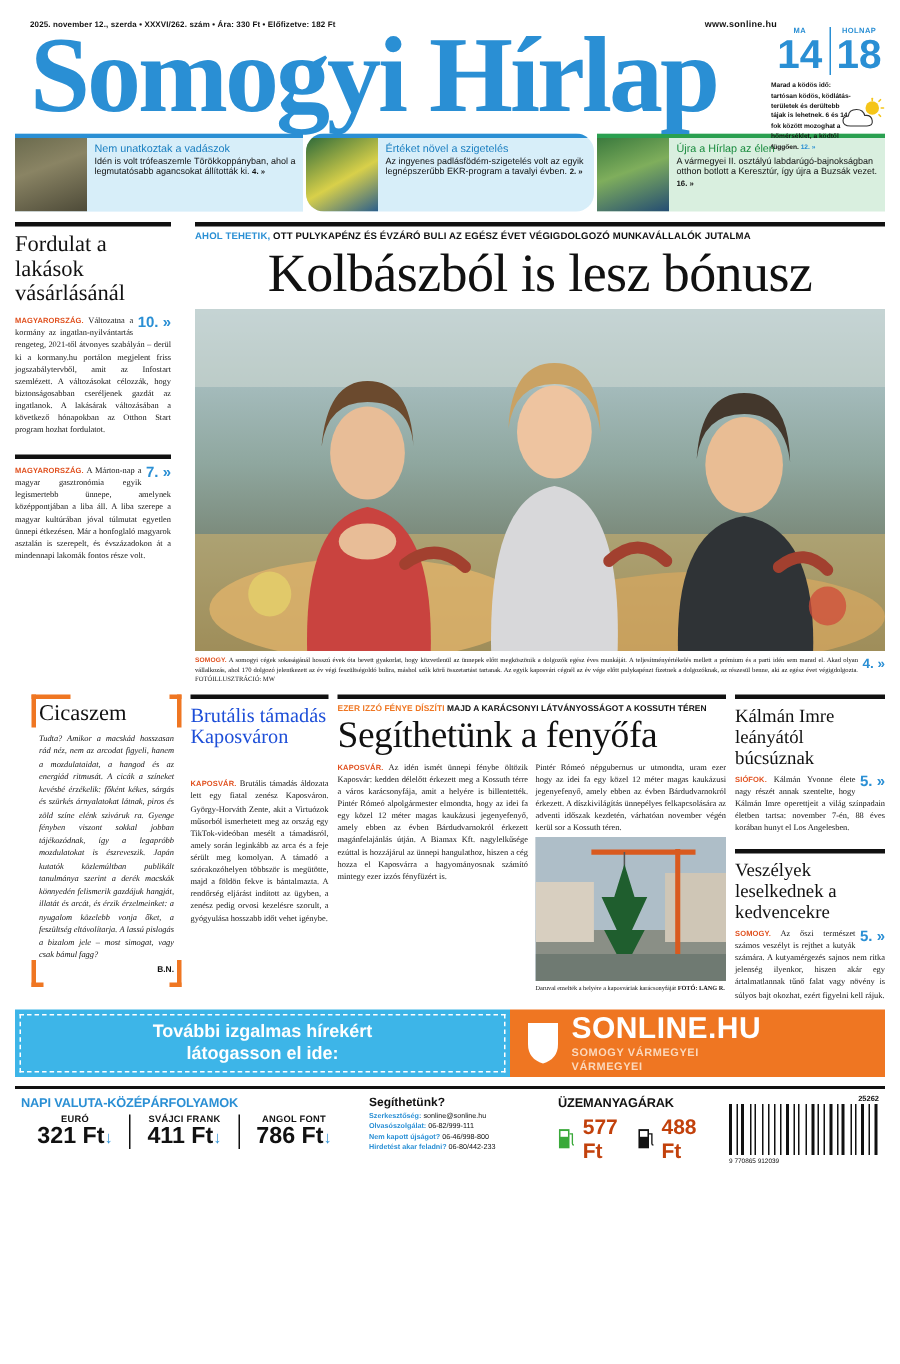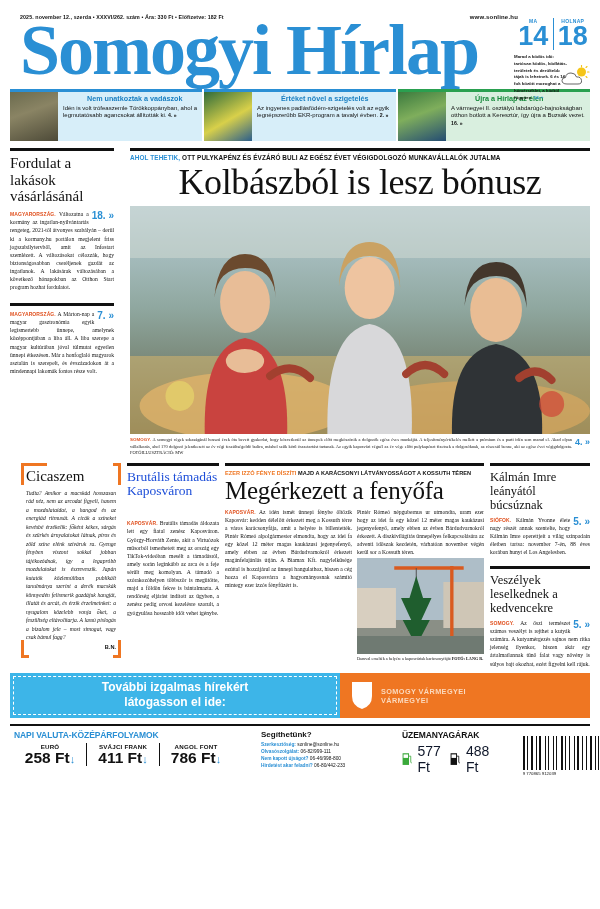--- a/index.html
+++ b/index.html
@@ -61,26 +61,25 @@
 
   
   .promos {
     display:flex; gap:2px; margin:4px 10px 0 10px;
   }
   .promo { flex:1; display:flex; height:52px; overflow:hidden; }
   .promo .ph { width:48px; flex:0 0 48px; background:#7a8a6e; }
   .promo .body { flex:1; padding:3px 4px 0 5px; }
   .promo.p1 { background:#d7eef9; }
   .promo.p1 .body { background:#d7eef9; }
-  .promo.p2 { background:#d7eef9; }
+  .promo.p2 { background:#d7eef9;border-radius:12px; }
   .promo.p3 { background:#d9efdf; }
   .promo .ttl {
-    font-size:7.2px; font-weight:700; color:#1a7fc1; line-height:1.1;
+    font-size:7.2px; font-weight:400; color:#1a7fc1; line-height:1.1;
     margin-bottom:1.5px;
-    margin-left:24px;
   }
   .promo.p3 .ttl { color:#178a3c; }
   .promo .txt { font-size:6px; line-height:1.25; color:#111; }
   .promo .txt .pg { font-weight:700; font-size:5.2px; }
   .promo-top { height:3px; }
   .promo.p1 .promo-top, .promo.p2 .promo-top { background:#2a8fd4; }
   .promo.p3 .promo-top { background:#2aa050; }
   .promo-wrap { flex:1; display:flex; flex-direction:column; }
   .promo-inner { flex:1; display:flex; }
 
@@ -233,21 +232,21 @@
     line-height:1;
   }
   .bn-sub {
     color:#fbd9bd; font-weight:700; font-size:7.3px; letter-spacing:.4px;
     line-height:1.25; margin-top:1px;
   }
 
   
   .footer {
     margin:6px 10px 0 10px; border-top:2.4px solid #111; padding-top:4px;
-    display:flex; align-items:flex-start; gap:21px;
+    display:flex; align-items:flex-start; gap:6px;
   }
   .fx { padding:0 4px; }
   .f-title {
     font-size:8.5px; font-weight:700; color:#2a8fd4; letter-spacing:-.1px;
     margin-bottom:3px; white-space:nowrap;
   }
   .cur-row { display:flex; }
   .cur-cell {
     flex:1; text-align:center; padding:0 5px;
     border-left:1px solid #111;
@@ -259,21 +258,21 @@
     white-space:nowrap;
   }
   .cur-val .dn { color:#2a8fd4; font-size:11px; font-weight:400; }
 
   .help-title { font-size:8px; font-weight:700; color:#111; margin-bottom:2px; }
   .help-line { font-size:4.8px; line-height:1.5; color:#111; }
   .help-line b { color:#2a8fd4; }
 
   .fuel-row { display:flex; align-items:center; gap:5px; margin-top:3px; }
   .pump { width:15px; height:19px; }
-  .fuel-val { font-size:14px; font-weight:400; color:#0f172a; }
+  .fuel-val { font-size:14px; font-weight:700; color:#c2410c; }
 
   .barcode { display:flex; gap:1px; align-items:flex-end; height:34px; }
   .barcode i { display:block; background:#111; width:1px; height:34px; }
   .bc-num { font-size:4.3px; text-align:left; color:#111; margin-top:1px; }
   .bc-top { font-size:5px; font-weight:700; text-align:right; color:#111; }
 </style>
 </head>
 <body>
 
 <div class="page">
@@ -365,21 +364,21 @@
   </div>
 
   <div class="main">
 
     <div class="col-left">
 
       <div>
         <div class="rule-thick"></div>
         <div class="lead-hd">Fordulat a lakások vásárlásánál</div>
         <div class="body-txt">
-          <span class="pg-ref">18. »</span>
+          <span class="pg-ref">10. »</span>
           <span class="kicker-loc">MAGYARORSZÁG.</span><span> Változatna a kormány az ingatlan-nyilvántartás rengeteg, 2021-től átvonyes szabályán – derül ki a kormany.hu portálon megjelent friss jogszabálytervből, amit az Infostart szemlézett. A változásokat célozzák, hogy biztonságosabban cseréljenek gazdát az ingatlanok. A lakásárak változásában a következő hónapokban az Otthon Start program hozhat fordulatot.</span>
         </div>
       </div>
 
       <div style="margin-top:12px;">
         <div class="rule-thick"></div>
         <div class="body-txt">
           <span class="pg-ref">7. »</span>
           <span class="kicker-loc">MAGYARORSZÁG.</span><span> A Márton-nap a magyar gasztronómia egyik legismertebb ünnepe, amelynek középpontjában a liba áll. A liba szerepe a magyar kultúrában jóval túlmutat egyetlen ünnepi étkezésen. Már a honfoglaló magyarok asztalán is szerepelt, és évszázadokon át a mindennapi lakomák fontos része volt.</span>
         </div>
@@ -468,21 +467,21 @@
       <div class="body-txt">
         <span class="kicker-loc">KAPOSVÁR.</span><span> Brutális támadás áldozata lett egy fiatal zenész Kaposváron. György-Horváth Zente, akit a Virtuózok műsorból ismerhetett meg az ország egy TikTok-videóban mesélt a támadásról, amely során leginkább az arca és a feje sérült meg komolyan. A támadó a szórakozóhelyen többször is megütötte, majd a földön fekve is bántalmazta. A rendőrség eljárást indított az ügyben, a zenész pedig orvosi kezelésre szorult, a gyógyulása hosszabb időt vehet igénybe.</span>
       </div>
     </div>
 
     <div class="lw-3">
       <div class="rule-thick"></div>
       <div class="mid-eyebrow">
         <span class="hl">EZER IZZÓ FÉNYE DÍSZÍTI</span><span> MAJD A KARÁCSONYI LÁTVÁNYOSSÁGOT A KOSSUTH TÉREN</span>
       </div>
-      <div class="mid-big-hd">Megérkezett a fenyőfa</div>
+      <div class="mid-big-hd">Segíthetünk a fenyőfa</div>
       <div class="two-col">
         <div class="body-txt">
           <span class="kicker-loc">KAPOSVÁR.</span><span> Az idén ismét ünnepi fénybe öltözik Kaposvár: kedden délelőtt érkezett meg a Kossuth térre a város karácsonyfája, amit a helyére is billentették.
 
 Pintér Rómeó alpolgármester elmondta, hogy az idei fa egy közel 12 méter magas kaukázusi jegenyefenyő, amely ebben az évben Bárdudvarnokról érkezett magánfelajánlás útján. A Biamax Kft. nagylelkűsége ezúttal is hozzájárul az ünnepi hangulathoz, hiszen a cég hozza el Kaposvárra a hagyományosnak számító mintegy ezer izzós fényfüzért is.</span>
         </div>
         <div>
           <div class="body-txt">Pintér Rómeó népgubernus ur utmondta, uram ezer hogy az idei fa egy közel 12 méter magas kaukázusi jegenyefenyő, amely ebben az évben Bárdudvarnokról érkezett. A díszkivilágítás ünnepélyes felkapcsolására az adventi időszak kezdetén, várhatóan november végén kerül sor a Kossuth téren.</div>
           <div class="tree-photo">
             <svg width="100%" height="100%" viewBox="0 0 150 96" preserveAspectRatio="none">
@@ -534,37 +533,38 @@
       <span>
         <span>További izgalmas hírekért</span><br>
         <span>látogasson el ide:</span>
       </span>
     </div>
     <div class="banner-right">
       <svg class="shield" viewBox="0 0 24 30">
         <path d="M2 2 H22 V16 Q22 26 12 29 Q2 26 2 16 Z" fill="#ffffff"></path>
       </svg>
       <div>
+        <div class="bn-logo">SONLINE.HU</div>
         <div class="bn-sub">
           <span>SOMOGY VÁRMEGYEI</span><br>
           <span>VÁRMEGYEI</span>
         </div>
       </div>
     </div>
   </div>
 
   <div class="footer">
 
     <div class="fx" style="width:226px;flex:0 0 226px;">
       <div class="f-title">NAPI VALUTA-KÖZÉPÁRFOLYAMOK</div>
       <div class="cur-row">
         <div class="cur-cell">
           <div class="cur-name">EURÓ</div>
           <div class="cur-val">
-            <span>258 Ft</span><span class="dn">↓</span>
+            <span>321 Ft</span><span class="dn">↓</span>
           </div>
         </div>
         <div class="cur-cell">
           <div class="cur-name">SVÁJCI FRANK</div>
           <div class="cur-val">
             <span>411 Ft</span><span class="dn">↓</span>
           </div>
         </div>
         <div class="cur-cell">
           <div class="cur-name">ANGOL FONT</div>

